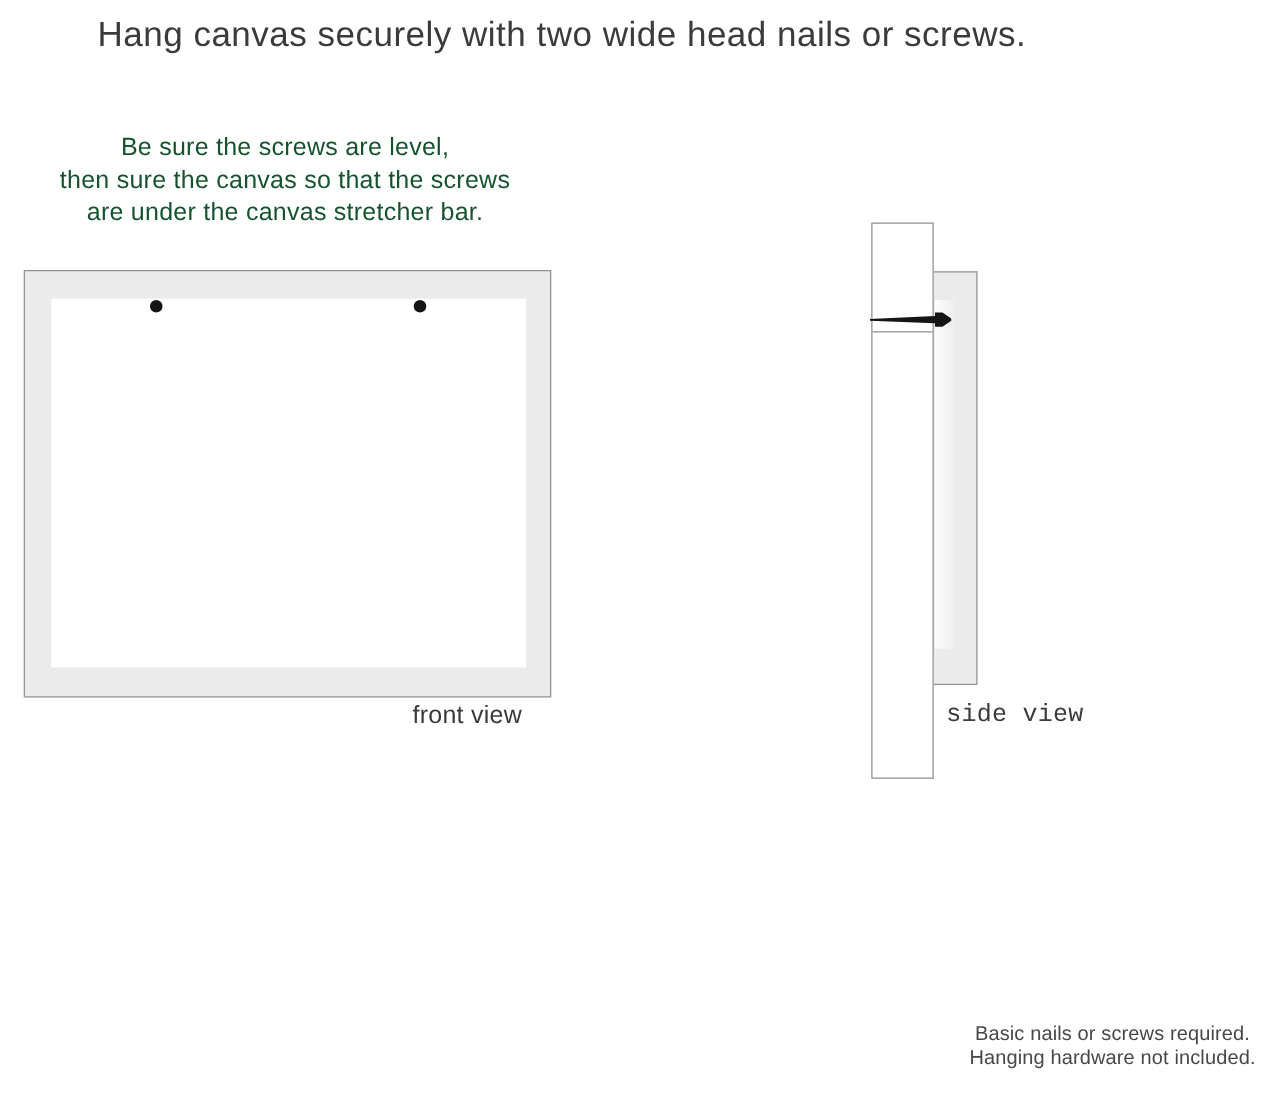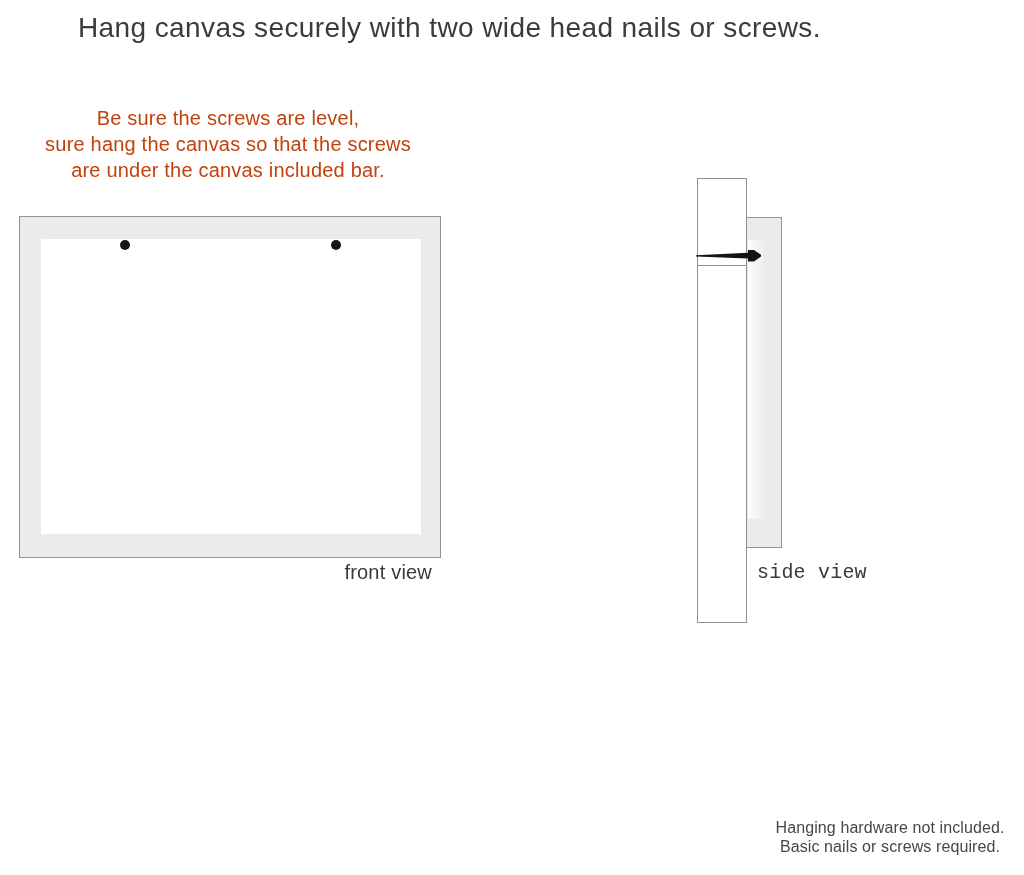--- a/index.html
+++ b/index.html
@@ -23,21 +23,21 @@
     letter-spacing: 0.4px;
     color: #3b3b3b;
     white-space: nowrap;
   }
   .note {
     position: absolute;
     font-size: 20px;
     line-height: 26px;
     text-align: center;
     letter-spacing: 0.2px;
-    color: #c2410c;
+    color: #14532d;
   }
   .front-note { left: 28px;  top: 105px; width: 400px; }
   .side-note  { left: 550px; top: 105px; width: 300px; }
 
   
   .canvas-front {
     position: absolute;
     left: 19px; top: 216px;
     width: 422px; height: 342px;
     background: #ebebeb;
@@ -59,21 +59,21 @@
   .screw-left  { left: 100px; top: 23px; }
   .screw-right { left: 311px; top: 23px; }
 
   .view-label {
     position: absolute;
     font-size: 20px;
     letter-spacing: 0.2px;
     color: #3a3a3a;
     white-space: nowrap;
   }
-  .front-label { left: 330px; top: 561px; width: 102px; text-align: right; }
+  .front-label { left: 330px; top: 561px; width: 102px; }
   .side-label  { left: 757px; top: 561px; font-family: Liberation Mono, monospace; }
 
   
   .canvas-side {
     position: absolute;
     left: 744px; top: 217px;
     width: 38px; height: 331px;
     background: #ebebeb;
     border: 1px solid #939393;
     box-sizing: border-box;
@@ -121,22 +121,22 @@
 </style>
 </head>
 <body>
 
 <div class="stage">
 
   <h1 class="title">Hang canvas securely with two wide head nails or screws.</h1>
 
   <div class="note front-note">
     <div>Be sure the screws are level,</div>
-    <div>sure hang the canvas so that the screws</div>
-    <div>are under the canvas included bar.</div>
+    <div>then sure the canvas so that the screws</div>
+    <div>are under the canvas stretcher bar.</div>
   </div>
 
   <div class="note side-note">
   </div>
 
   <div class="canvas-front">
     <div class="canvas-front-inner"></div>
     <div class="screw screw-left"></div>
     <div class="screw screw-right"></div>
   </div>
@@ -148,17 +148,17 @@
   <div class="wall-bar">
     <div class="bar-divider"></div>
   </div>
   <svg class="nail-svg" viewBox="0 0 70 20" aria-hidden="true">
     <polygon points="2,9.2 54,6.8 54,12.6 2,10.6" fill="#141414"></polygon>
     <polygon points="54,4 60,4 67,8.8 67,10.6 60,15.4 54,15.4" fill="#141414"></polygon>
   </svg>
   <div class="view-label side-label">side view</div>
 
   <div class="footnote">
+    <div>Basic nails or screws required.</div>
     <div>Hanging hardware not included.</div>
-    <div>Basic nails or screws required.</div>
   </div>
 
 </div>
 
 </body></html>

